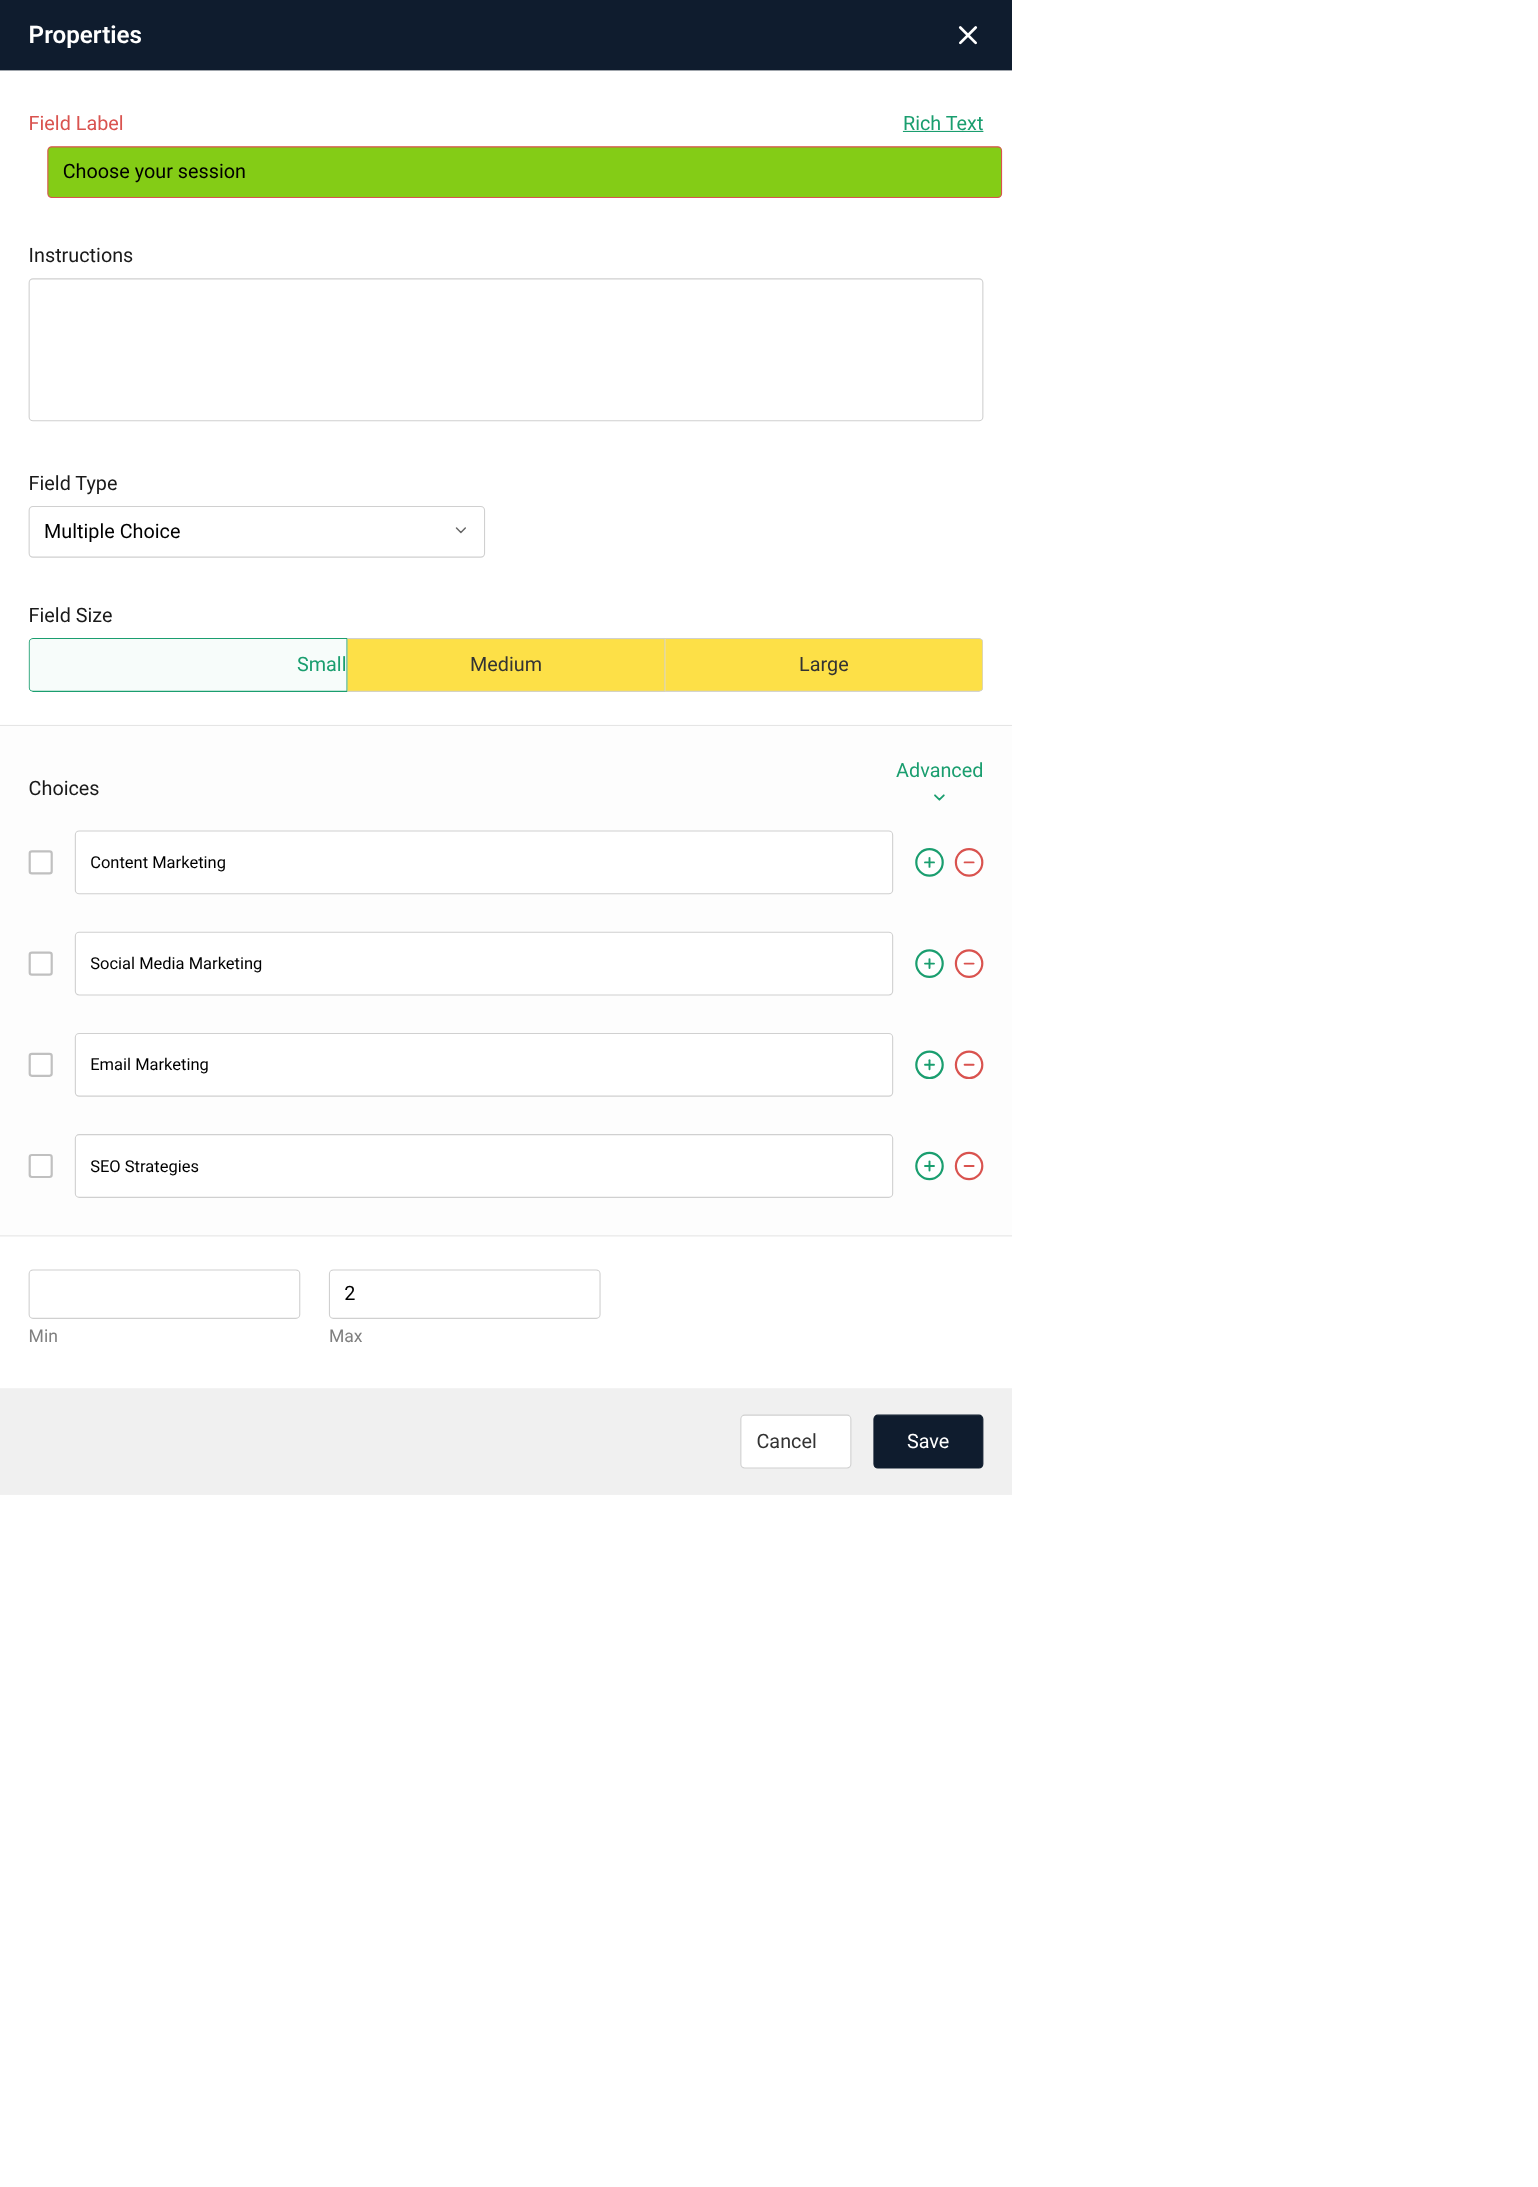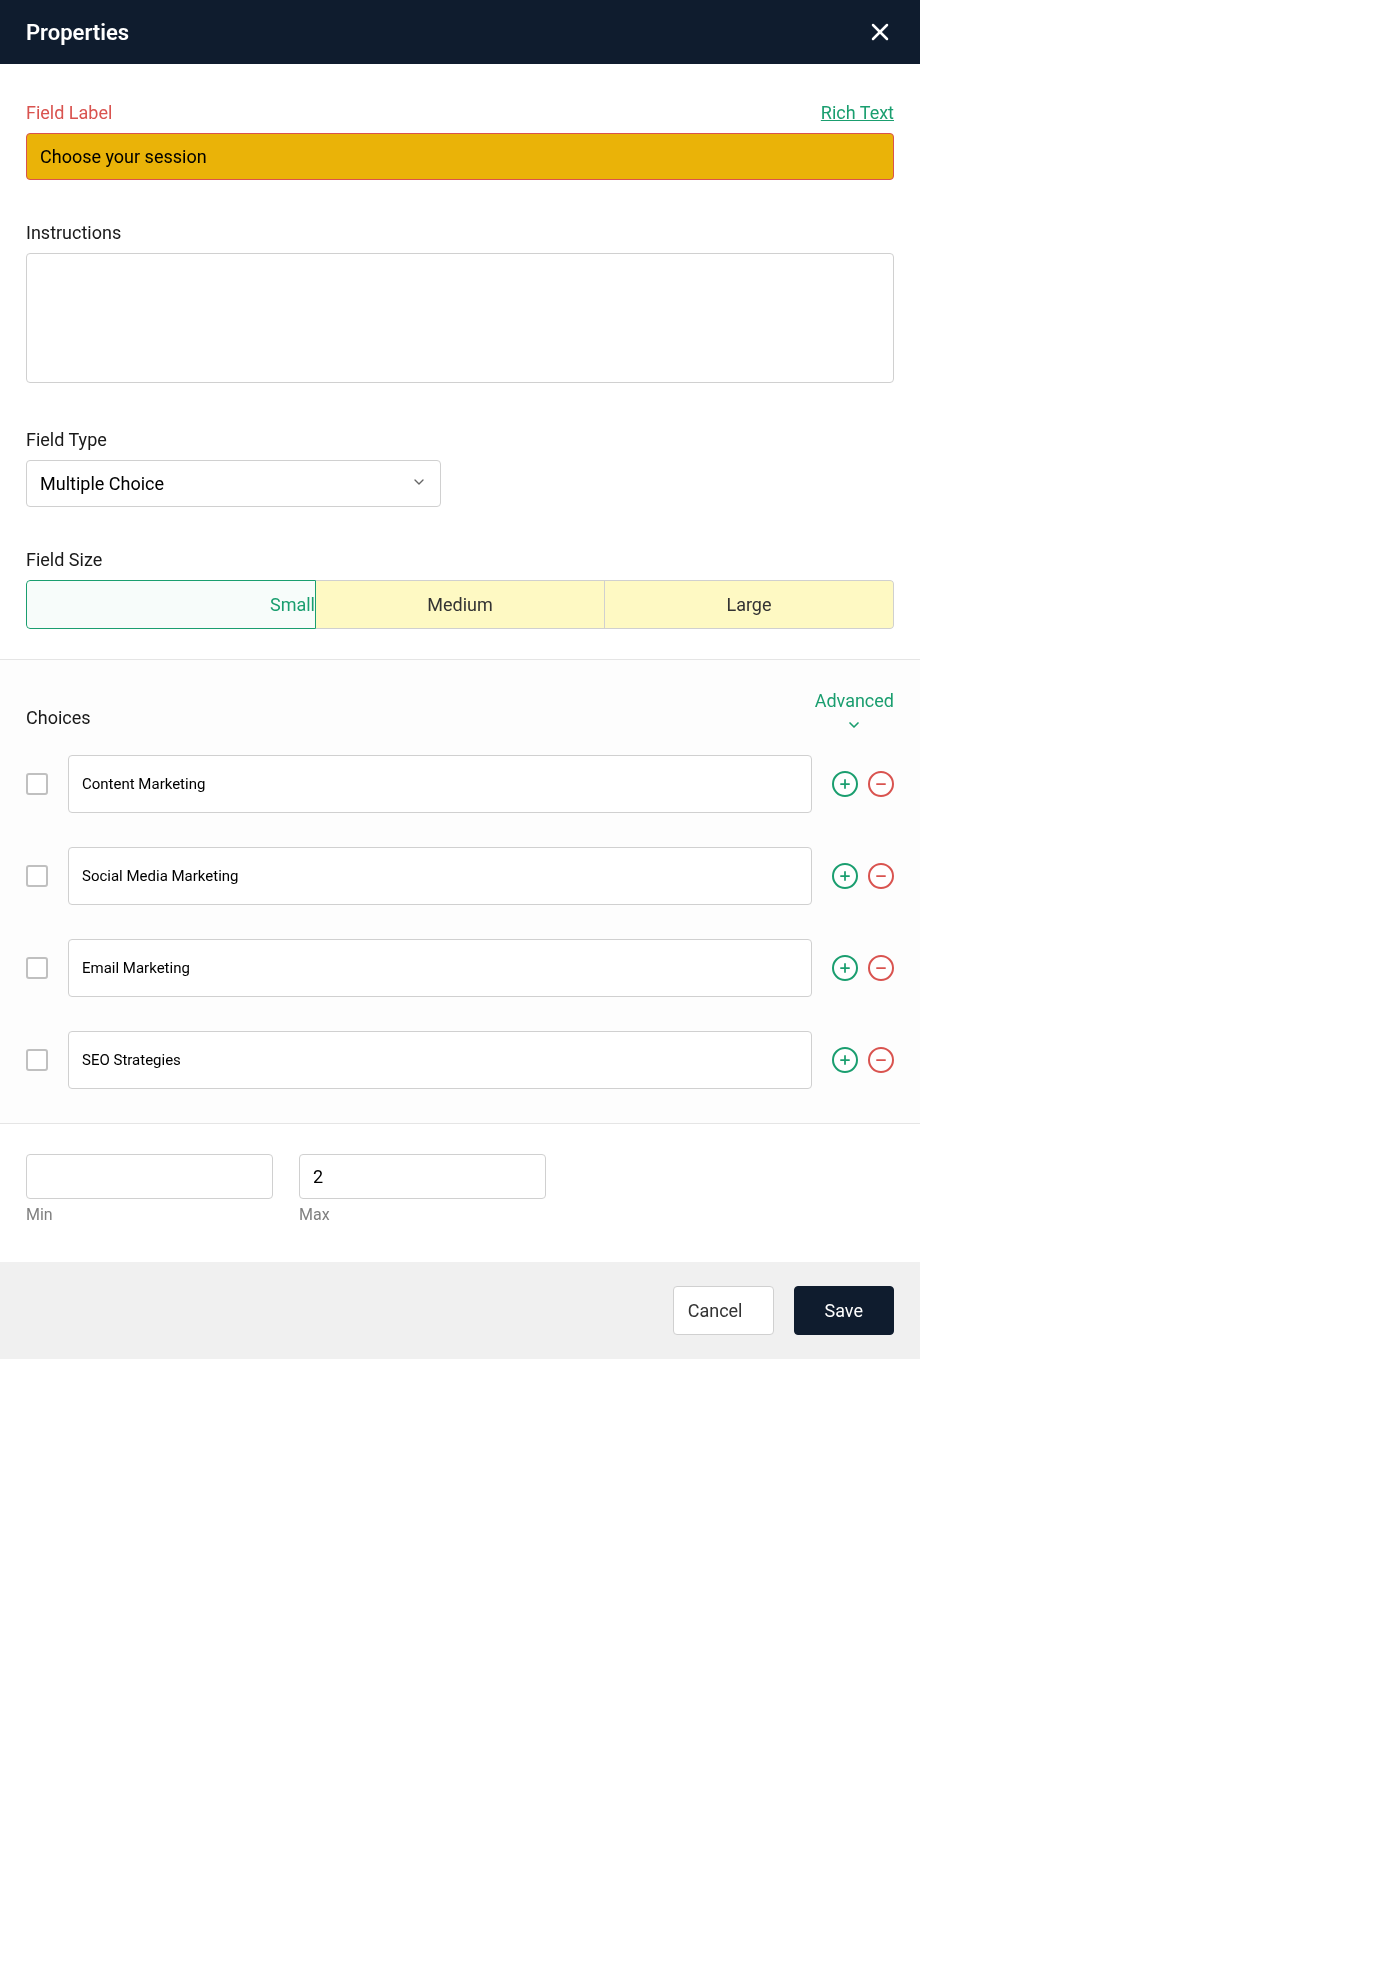--- a/index.html
+++ b/index.html
@@ -63,22 +63,23 @@
       font-size: 18px;
       text-decoration: underline;
       cursor: pointer;
     }
     .text-input {
       width: 100%;
       padding: 12px 13px;
       font-size: 18px;
       border: 1px solid #d0d0d0;
       border-radius: 4px;
-      background: #eab308;
-      font-family: inherit;
+      background: #84cc16;
+      font-family: inherit;
+      margin-left: 17px;
     }
     .text-input.error-border {
       border-color: #d9534f;
     }
     .textarea-input {
       width: 100%;
       height: 130px;
       padding: 12px 13px;
       font-size: 18px;
       border: 1px solid #d0d0d0;
@@ -118,21 +119,21 @@
       width: 100%;
       border-radius: 4px;
       overflow: hidden;
     }
     .segment {
       flex: 1;
       text-align: center;
       padding: 13px 0;
       font-size: 18px;
       border: 1px solid #d0d0d0;
-      background: #fef9c3;
+      background: #fde047;
       cursor: pointer;
       color: #333;
     }
     .segment + .segment {
       border-left: none;
     }
     .segment:first-child {
       border-radius: 4px 0 0 4px;
       text-align: right;
     }

